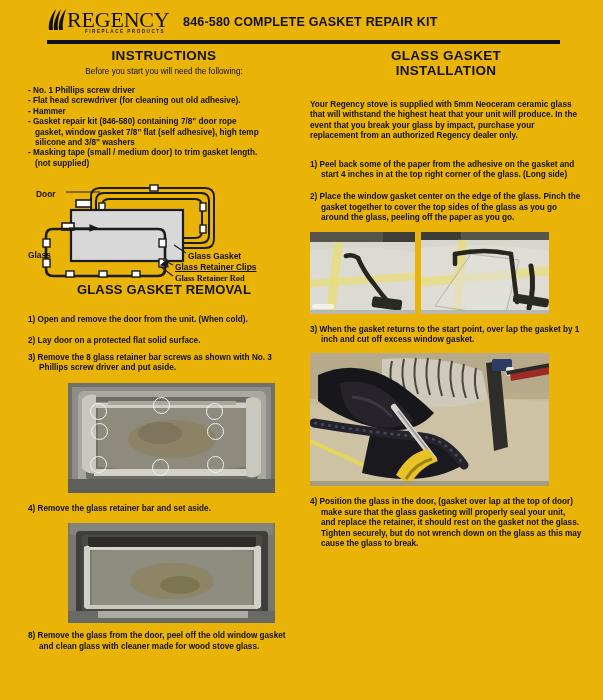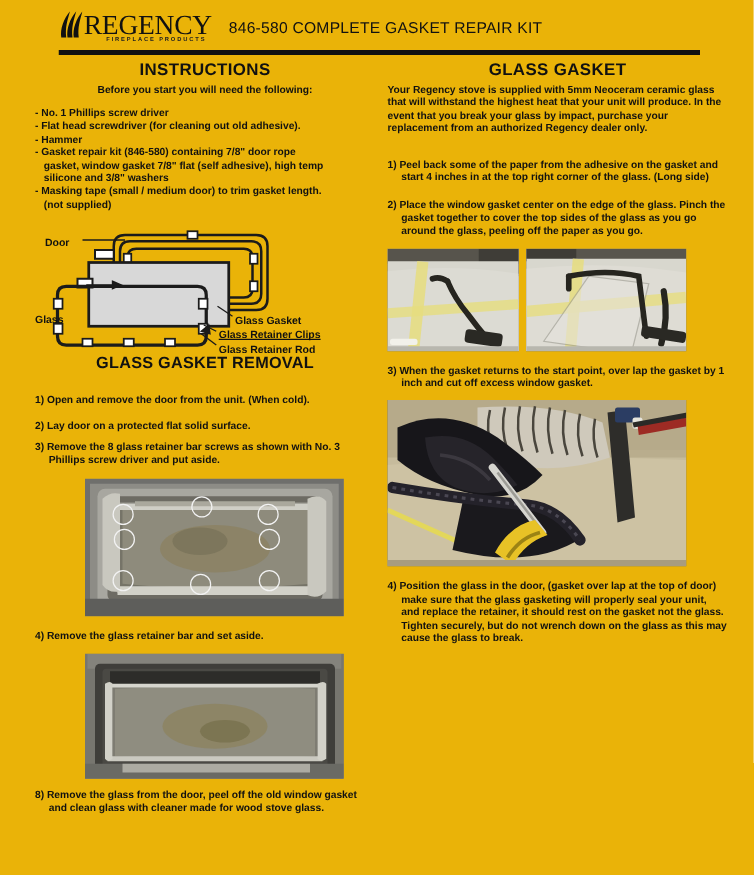--- a/index.html
+++ b/index.html
@@ -37,42 +37,42 @@
     font-weight: 400;
     color: #111;
   }
   .fireplace {
     font-size: 4.6px; letter-spacing: 1.5px;
     font-weight: 700; color: #222;
     margin-top: -1px; margin-left: 18px;
   }
   #kit-title {
     position: absolute; left: 183px; top: 15px;
-    font-size: 12.5px; font-weight: 400; letter-spacing: 0.2px;
+    font-size: 12.5px; font-weight: 700; letter-spacing: 0.2px;
     white-space: nowrap;
   }
   #rule {
     position: absolute; left: 47px; top: 40px;
     width: 513px; height: 4px; background: #111;
   }
 
   
   .col { position: absolute; top: 48px; }
   #col-left  { left: 28px;  width: 272px; }
   #col-right { left: 310px; width: 272px; }
 
   h2.sect {
     text-align: center;
     font-size: 13.5px; font-weight: 700;
     letter-spacing: 0.3px;
     margin: 0; line-height: 15px;
   }
   .subhead {
     text-align: center;
-    font-size: 8.2px; font-weight: 700;
+    font-size: 8.2px; font-weight: 400;
     margin-top: 4px;
   }
   .bullets {
     margin-top: 10px;
     font-size: 8.2px; line-height: 10.4px;
     font-weight: 700;
   }
   .bullets div { text-indent: -7px; padding-left: 7px; }
   .bullets div.cont { text-indent: 0; padding-left: 7px; }
 
@@ -95,21 +95,21 @@
   .dlabel {
     position: absolute;
     font-size: 8.4px; font-weight: 700;
     font-family: "Liberation Sans", sans-serif;
     white-space: nowrap;
   }
   #lbl-door  { left: 8px;  top: 8px; }
   #lbl-glass { left: 0px;  top: 45px; margin-top: 24px; }
   #lbl-gg    { left: 160px; top: 70px; }
   #lbl-grc   { left: 147px; top: 81px; text-decoration: underline; }
-  #lbl-grr   { left: 147px; top: 93px; }
+  #lbl-grr   { left: 147px; top: 93px; font-family: Liberation Serif, serif; }
   #diag-title {
     position: absolute; left: 0; top: 101px; width: 272px;
     text-align: center; font-size: 13px; font-weight: 700;
     letter-spacing: 0.2px;
   }
 
   
   .photo { position: relative; overflow: hidden; background: #777; }
 
   
@@ -275,22 +275,23 @@
         <path d="M30 88 h150 v7 h-150 z" fill="#bdbcb2" opacity="0.8"></path>
       </svg>
     </div>
 
     <div class="step" style="margin-top:8px">8) Remove the glass from the door, peel off the old window gasket and clean glass with cleaner made for wood stove glass.</div>
   </div>
 
   <div class="col" id="col-right">
 
     <h2 class="sect">GLASS GASKET</h2>
-
-    <div class="para" style="margin-top:4px">Your Regency stove is supplied with 5mm Neoceram ceramic glass that will withstand the highest heat that your unit will produce. In the event that you break your glass by impact, purchase your replacement from an authorized Regency dealer only.</div>
+    <h2 class="sect">INSTALLATION</h2>
+
+    <div class="para" style="margin-top:22px">Your Regency stove is supplied with 5mm Neoceram ceramic glass that will withstand the highest heat that your unit will produce. In the event that you break your glass by impact, purchase your replacement from an authorized Regency dealer only.</div>
 
     <div class="step" style="margin-top:18px">1) Peel back some of the paper from the adhesive on the gasket and start 4 inches in at the top right corner of the glass. (Long side)</div>
     <div class="step" style="margin-top:12px">2) Place the window gasket center on the edge of the glass. Pinch the gasket together to cover the top sides of the glass as you go around the glass, peeling off the paper as you go.</div>
 
     <div id="photo-row">
       <div class="photo" id="photoC">
         <svg class="noise" viewBox="0 0 105 82" preserveAspectRatio="none">
           <rect width="105" height="82" fill="#cfcec4"></rect>
           <rect x="0" y="0" width="105" height="12" fill="#57544c"></rect>
           <path d="M66 0 h7 v18 l32 4 v-22 z" fill="#3f3d37"></path>

